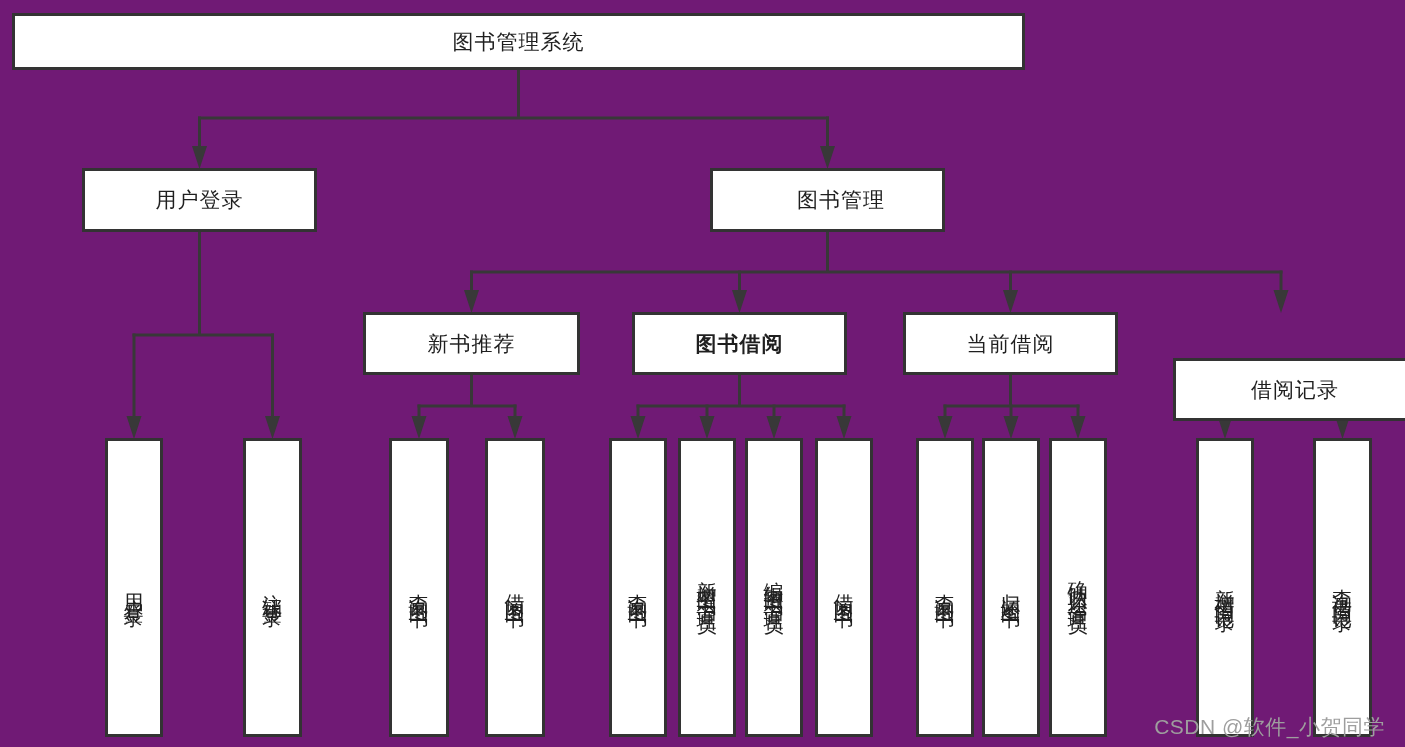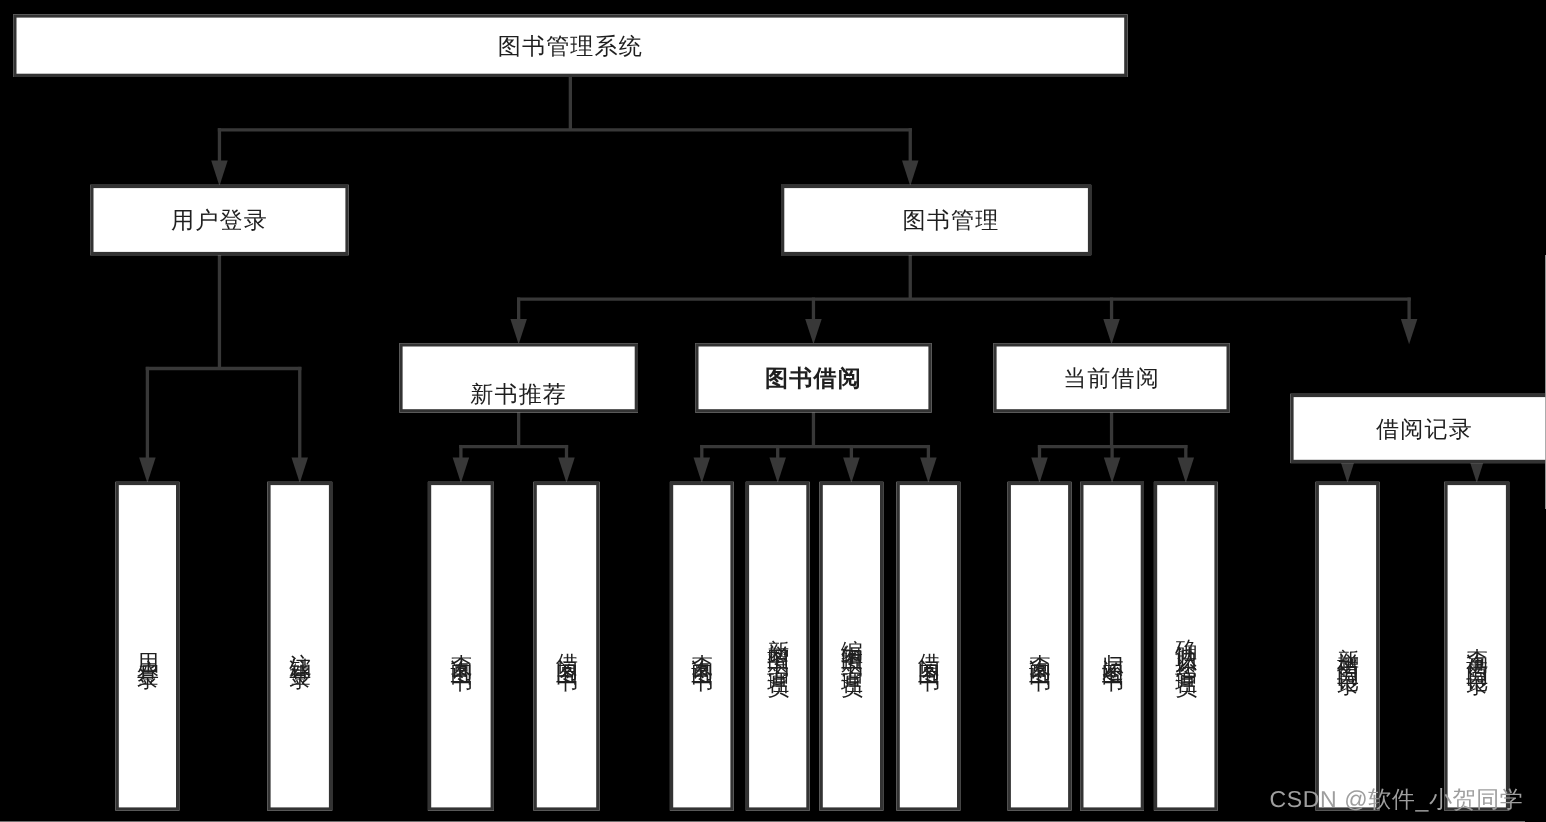--- a/index.html
+++ b/index.html
@@ -1,20 +1,20 @@
 <!DOCTYPE html>
 <html><head>
 <meta charset="utf-8">
 <style>
   html, body { margin: 0; padding: 0; background: #ffffff; }
   .canvas {
     position: relative;
     width: 1405px;
     height: 747px;
-    background: #000000;
+    background: #701a75;
     overflow: hidden;
     font-family: "Liberation Sans", "DejaVu Sans", sans-serif;
   }
   #connectors {
     position: absolute;
     left: 0; top: 0;
     width: 1405px; height: 747px;
     z-index: 1;
   }
   .node {
@@ -108,24 +108,24 @@
       <line x1="1342.5" y1="404.5" x2="1342.5" y2="420" stroke="#383838" stroke-width="3"></line>
       <polygon points="1335,416 1350,416 1342.5,439" fill="#383838"></polygon>
     </svg>
   <div id="nodes">
       <div class="node" style="left: 12px; top: 13px; width: 1013px; height: 57px; border-color: rgb(51, 51, 51); background: rgb(255, 255, 255); color: rgb(31, 31, 31);">
         <span>图书管理系统</span>
       </div>
       <div class="node" style="left: 82px; top: 168px; width: 235px; height: 64px; border-color: rgb(51, 51, 51); background: rgb(255, 255, 255); color: rgb(31, 31, 31);">
         <span>用户登录</span>
       </div>
-      <div class="node" style="left: 710px; top: 168px; width: 282px; height: 64px; border-color: rgb(51, 51, 51); background: rgb(255, 255, 255); color: rgb(31, 31, 31); padding-left: 27px;">
+      <div class="node" style="left: 710px; top: 168px; width: 235px; height: 64px; border-color: rgb(51, 51, 51); background: rgb(255, 255, 255); color: rgb(31, 31, 31); padding-left: 27px;">
         <span>图书管理</span>
       </div>
-      <div class="node" style="left: 363px; top: 312px; width: 217px; height: 63px; border-color: rgb(51, 51, 51); background: rgb(255, 255, 255); color: rgb(31, 31, 31); align-items: flex-end;">
+      <div class="node" style="left: 363px; top: 312px; width: 217px; height: 63px; border-color: rgb(51, 51, 51); background: rgb(255, 255, 255); color: rgb(31, 31, 31);">
         <span>新书推荐</span>
       </div>
       <div class="node" style="left: 632px; top: 312px; width: 215px; height: 63px; border-color: rgb(51, 51, 51); background: rgb(255, 255, 255); color: rgb(31, 31, 31); font-weight: bold;">
         <span>图书借阅</span>
       </div>
       <div class="node" style="left: 903px; top: 312px; width: 215px; height: 63px; border-color: rgb(51, 51, 51); background: rgb(255, 255, 255); color: rgb(31, 31, 31); font-family: Liberation Mono, monospace;">
         <span>当前借阅</span>
       </div>
       <div class="node" style="left: 1173px; top: 312px; width: 244px; height: 63px; border-color: rgb(51, 51, 51); background: rgb(255, 255, 255); color: rgb(31, 31, 31); margin-top: 46px;">
         <span>借阅记录</span>

